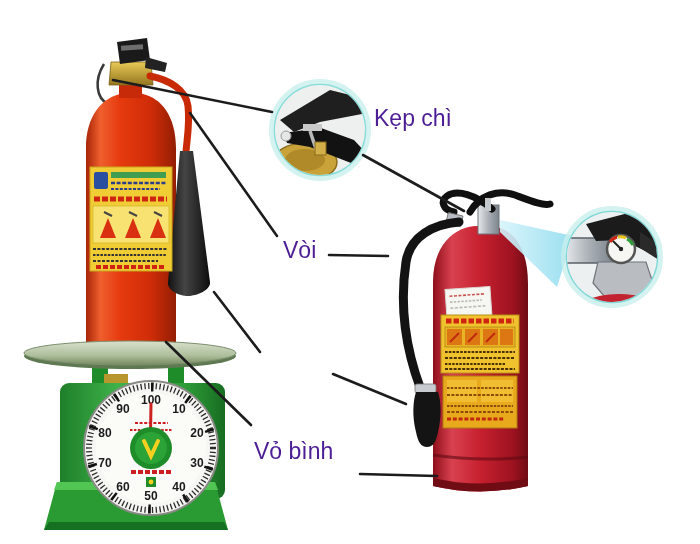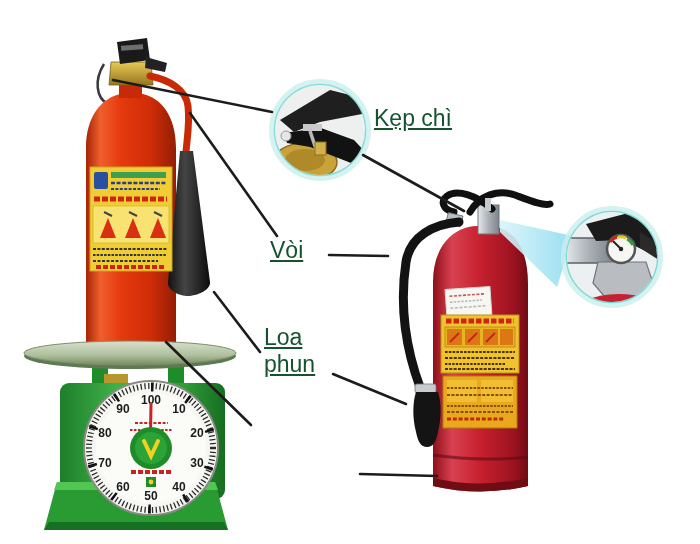--- a/index.html
+++ b/index.html
@@ -2,26 +2,26 @@
 <html><head>
 <meta charset="utf-8">
 <style>
   html,body{margin:0;padding:0;background:#fff;}
   .canvas{
     position:relative;width:700px;height:544px;background:#ffffff;
     font-family:"Liberation Sans",sans-serif;overflow:hidden;
   }
   .canvas svg{position:absolute;left:0;top:0;}
   .callout-label{
-    position:absolute;color:#14532d;font-size:23px;line-height:27px;
-    font-family:"Liberation Sans",sans-serif;white-space:pre-line;text-decoration:underline;
+    position:absolute;color:#4c1d95;font-size:23px;line-height:27px;
+    font-family:"Liberation Sans",sans-serif;white-space:pre-line;
   }
   .lbl-can-binh{left:18px;top:272px;width:62px;}
   .lbl-kep-chi{left:374px;top:105px;}
-  .lbl-voi{left:270px;top:237px;}
+  .lbl-voi{left:283px;top:237px;}
   .lbl-loa-phun{left:264px;top:324px;width:70px;}
   .lbl-vo-binh{left:254px;top:438px;}
   .lbl-dong-ho-ap{left:550px;top:316px;font-size:24px;}
   .dial-num{font-family:"Liberation Sans",sans-serif;font-weight:bold;font-size:12px;fill:#1b1b1b;}
 </style>
 </head>
 <body>
 
 <div class="canvas">
 <svg width="700" height="544" viewBox="0 0 700 544">
@@ -253,14 +253,14 @@
     <line x1="329" y1="255" x2="388" y2="256"></line>
     <line x1="214" y1="292" x2="260" y2="352"></line>
     <line x1="333" y1="374" x2="406" y2="404"></line>
     <line x1="166" y1="342" x2="251" y2="425"></line>
     <line x1="360" y1="474" x2="437" y2="476"></line>
   </g>
 </svg>
 
   <div class="callout-label lbl-kep-chi">Kẹp chì</div>
   <div class="callout-label lbl-voi">Vòi</div>
-  <div class="callout-label lbl-loa-phun">Loa phun</div>
+  <div class="callout-label lbl-vo-binh">Vỏ bình</div>
 </div>
 
 </body></html>

